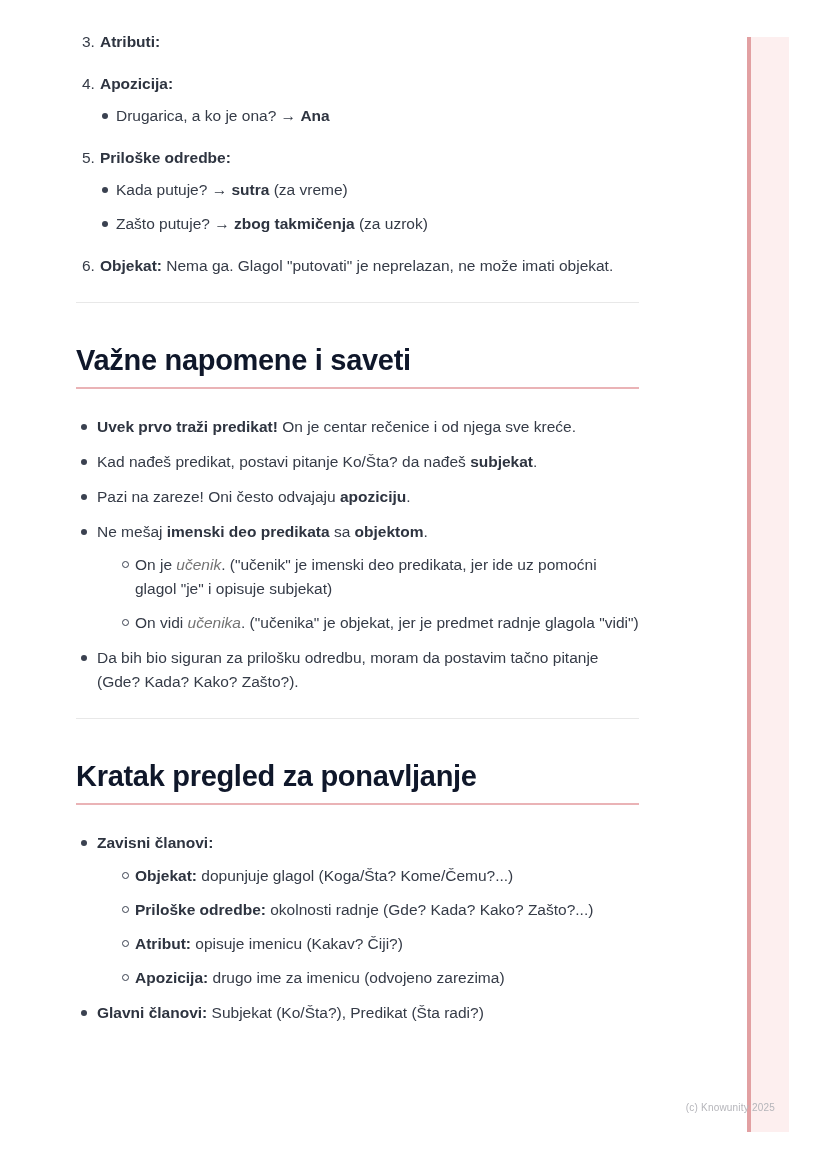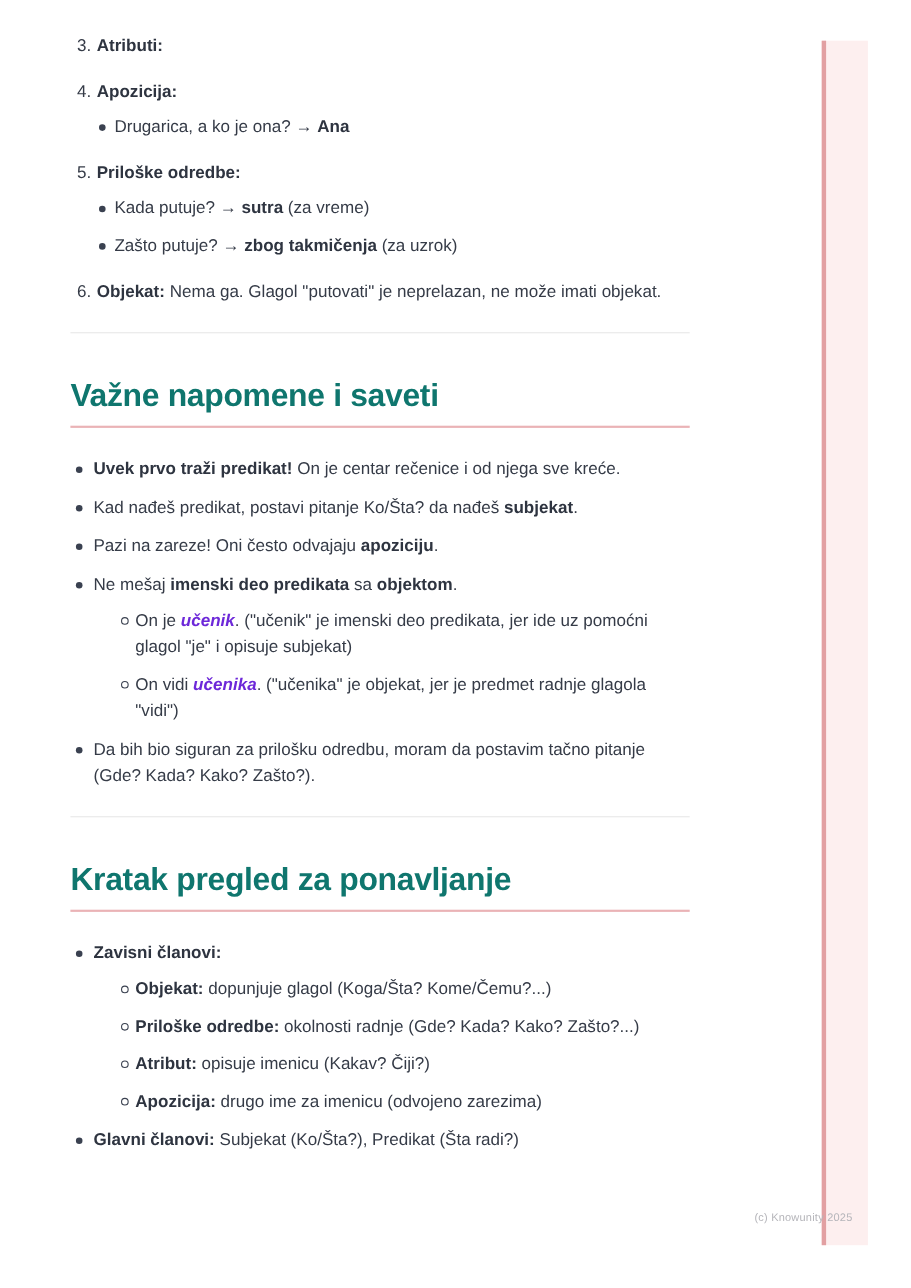--- a/index.html
+++ b/index.html
@@ -5,38 +5,38 @@
   html,body{margin:0;padding:0;background:#fff;}
   body{
     width:828px;height:1171px;position:relative;overflow:hidden;
     font-family:"Liberation Sans","DejaVu Sans",sans-serif;
     color:#353b47;font-size:15.5px;line-height:24px;
   }
   .accent-band{
     position:absolute;top:37px;left:747px;width:42px;height:1095px;
     background:#fdefef;border-left:4px solid #e2a0a2;box-sizing:border-box;z-index:0;
   }
-  .content{position:absolute;left:64px;top:30px;width:563px;z-index:1;}
+  .content{position:absolute;left:76px;top:30px;width:563px;z-index:1;}
   .b{font-weight:700;color:#2e3440;}
   .i{}
-  .bi{font-weight:700;font-style:italic;color:#6d28d9;text-align:center;}
+  .bi{font-weight:400;font-style:italic;color:#737373;text-align:center;}
   
   .n-item{margin:0 0 18px 0;}
   .n-head{padding-left:6px;}
   .n-head .num{margin-right:5px;}
   .n-bullets{margin-top:8px;}
   .nb{position:relative;padding-left:40px;margin:0 0 10px 0;}
   .nb .dot{left:26px;}
   .dot{position:absolute;top:9px;width:6px;height:6px;border-radius:50%;background:#3a4150;}
   .ring{position:absolute;top:8px;width:7px;height:7px;border:1.5px solid #3a4150;border-radius:50%;box-sizing:border-box;}
   
   .divider{border:none;border-top:1px solid #e8e8e8;margin:24px 0 0 0;}
   h2{
     margin:40px 0 0 0;font-size:29px;line-height:34px;font-weight:700;
-    color:#0f766e;letter-spacing:-0.3px;
+    color:#0f172a;letter-spacing:-0.3px;
     padding-bottom:10px;border-bottom:2px solid #eab3b6;
   }
   .sec-list{margin-top:26px;}
   .s1{position:relative;padding-left:21px;margin:0 0 11px 0;}
   .s1 > .dot{left:5px;}
   .s2-list{margin-top:9px;}
   .s2{position:relative;padding-left:38px;margin:0 0 10px 0;}
   .s2 > .ring{left:25px;}
   .footer{
     position:absolute;top:1101px;right:53px;z-index:2;

